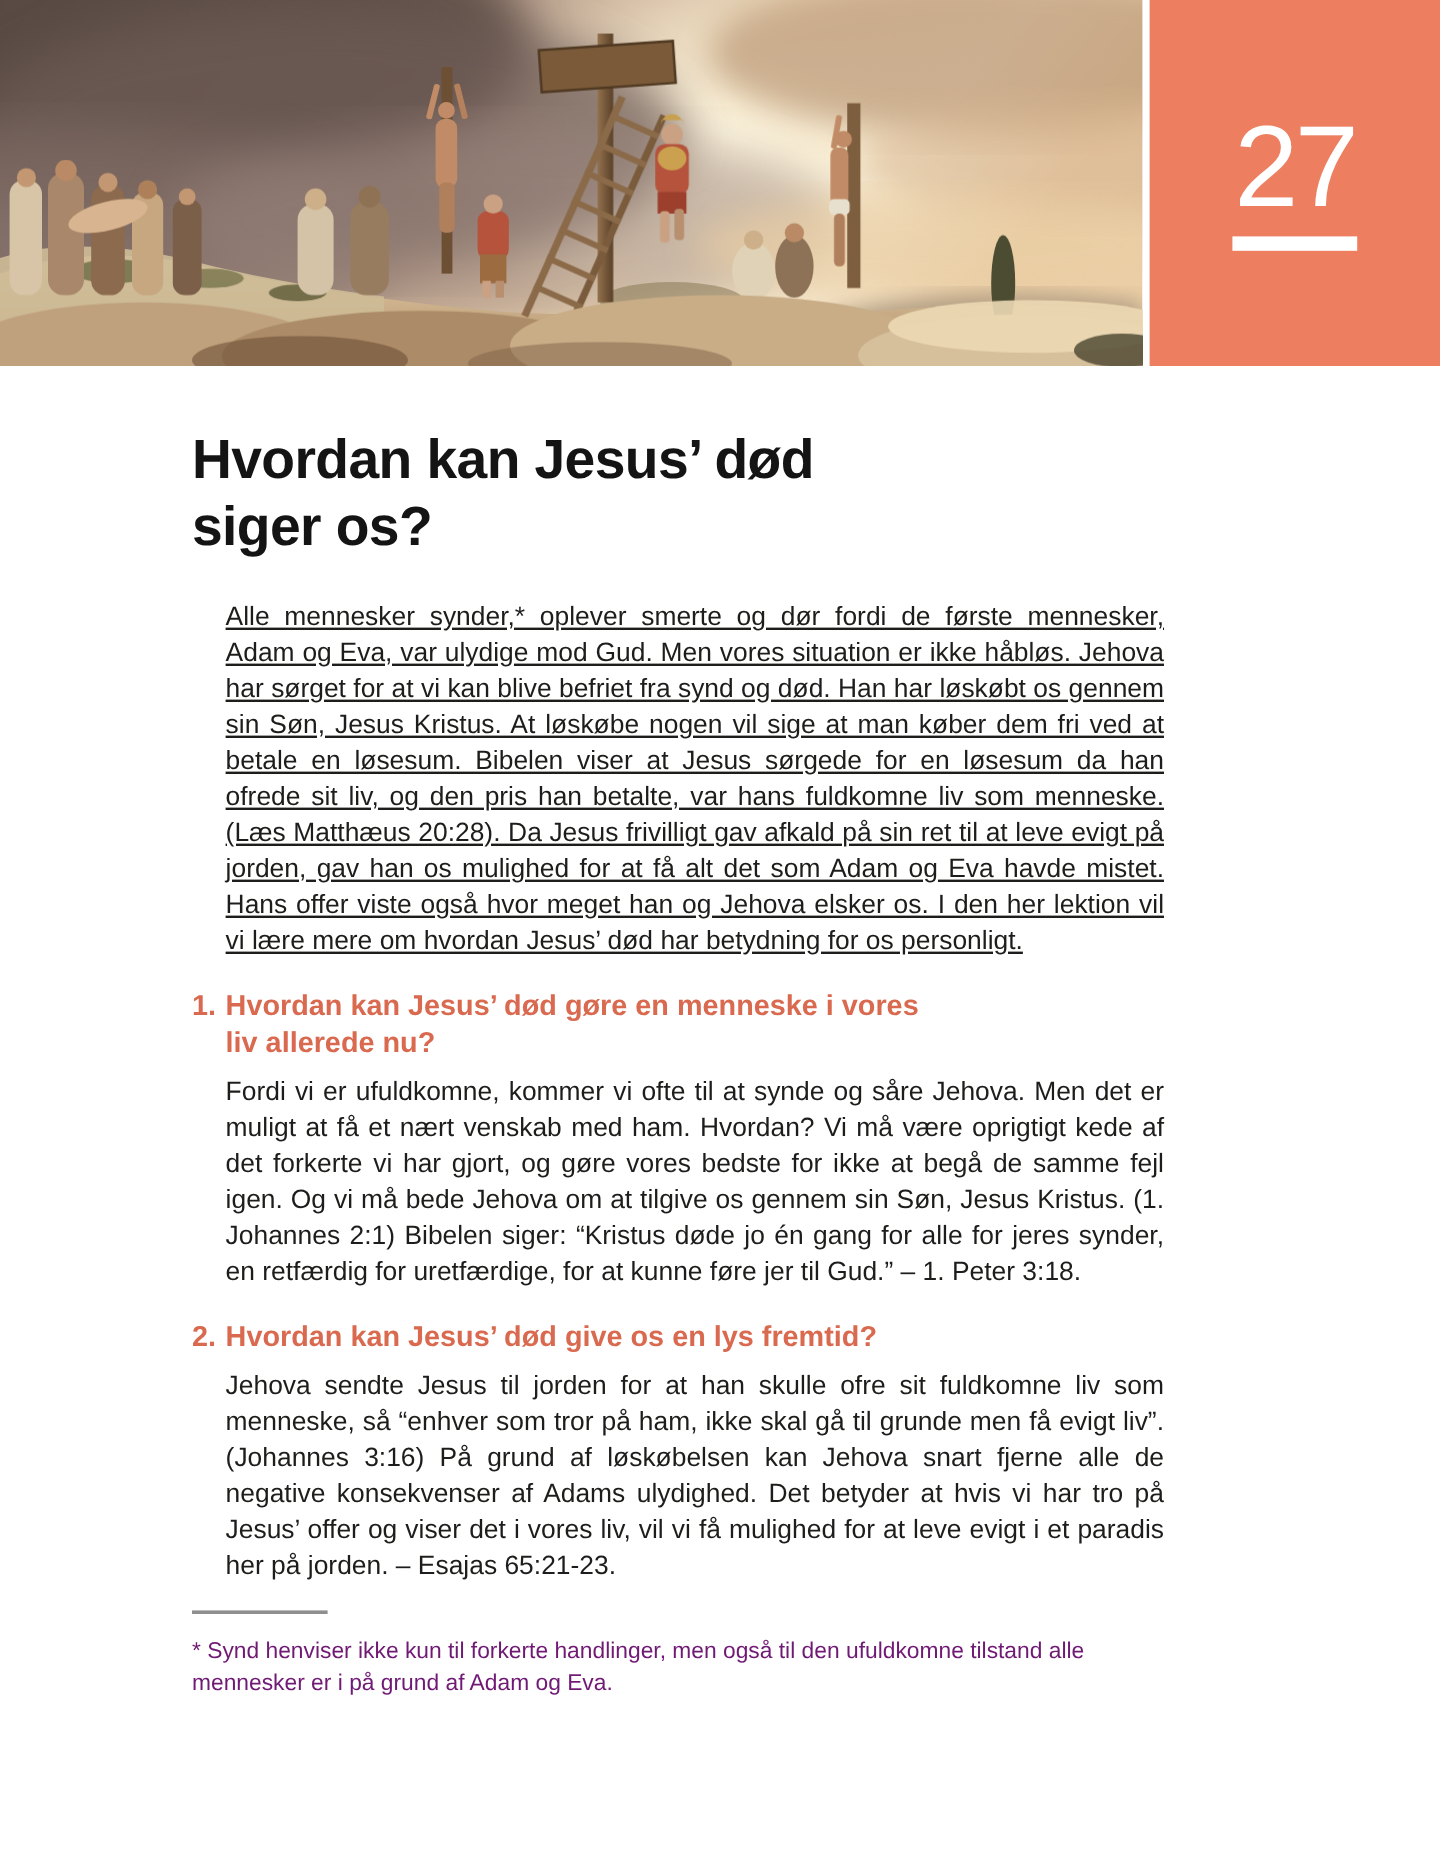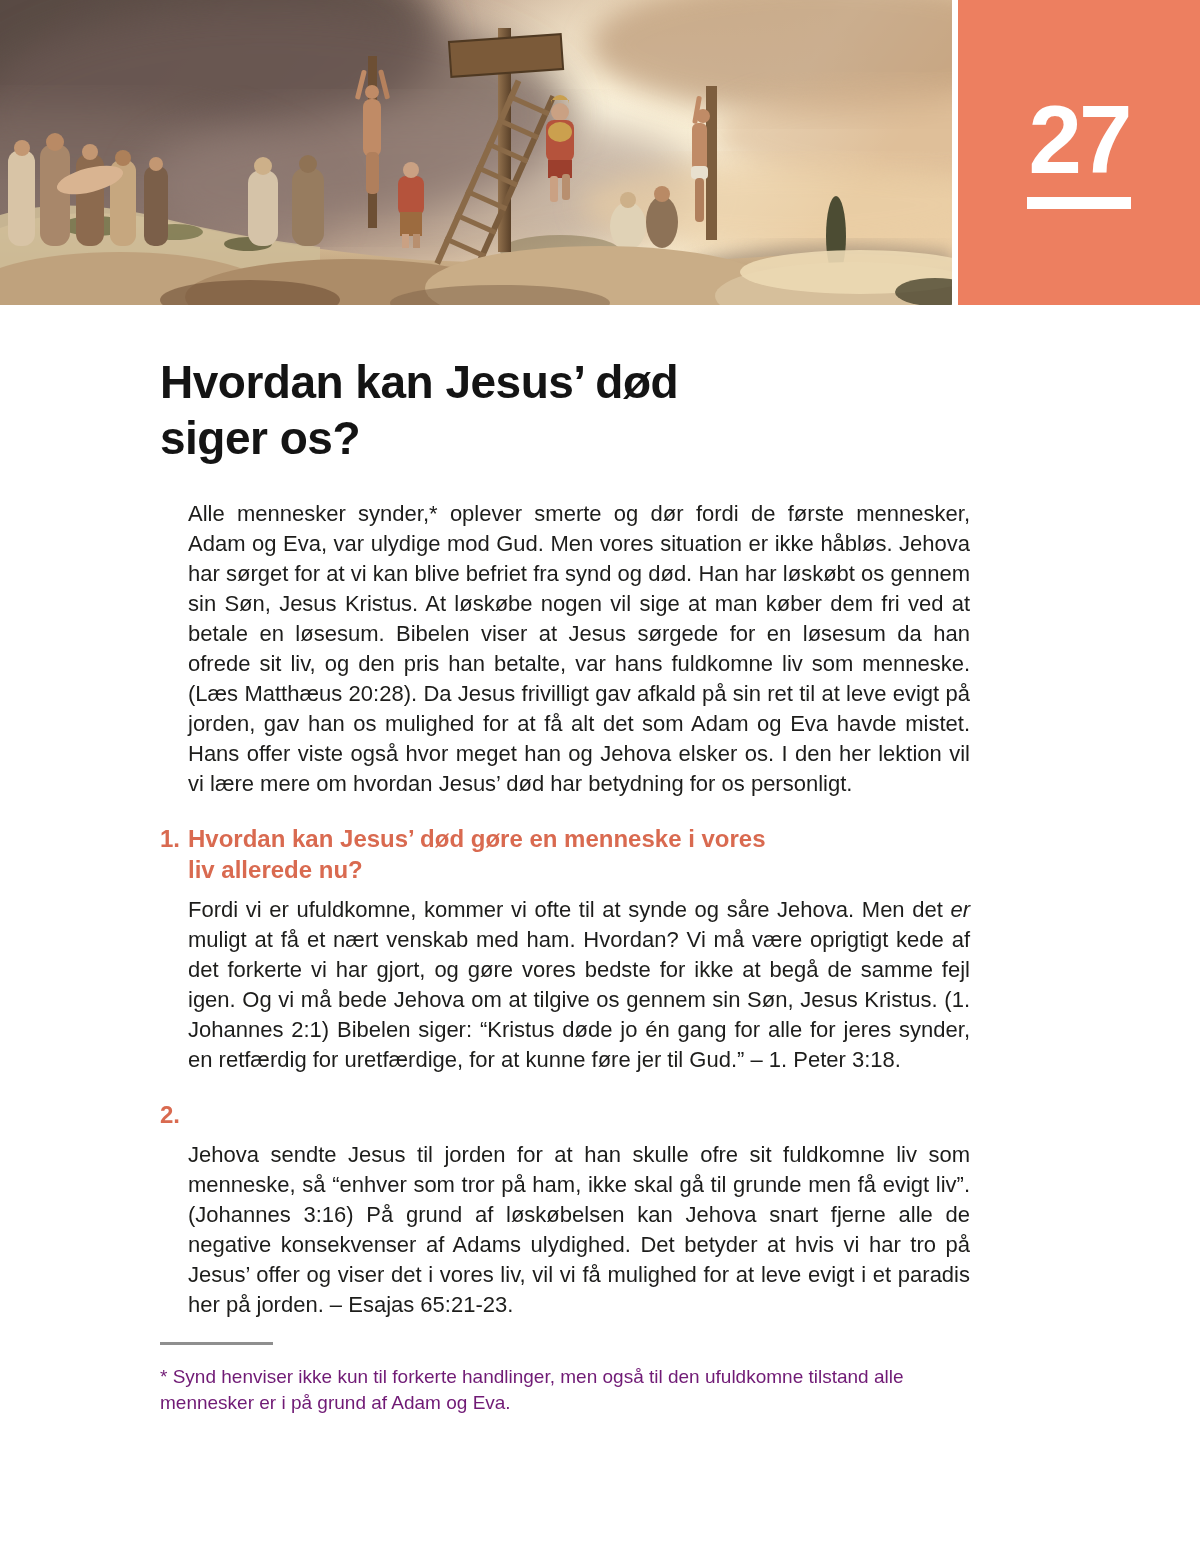--- a/index.html
+++ b/index.html
@@ -8,44 +8,44 @@
     font-family:"Liberation Sans","DejaVu Sans",sans-serif;
     color:#1d1d1b;overflow:hidden;
   }
   
   .hero{display:flex;height:305px;width:1200px;}
   .hero-photo{width:952px;height:305px;position:relative;overflow:hidden;flex:none;}
   .hero-photo svg{display:block;}
   .hero-gap{width:6px;background:#fff;flex:none;}
   .hero-badge{flex:1;background:#ed7f60;display:flex;flex-direction:column;align-items:center;}
   .badge-number{
-    font-size:96px;line-height:96px;font-weight:bold;color:#fff;
+    font-size:96px;line-height:96px;font-weight:normal;color:#fff;
     margin-top:92px;letter-spacing:-3px;text-align:right;
   }
   .badge-bar{width:104px;height:12px;background:#fff;margin-top:9px;}
   
   .content{padding:0 230px 0 160px;}
   .page-title{
     margin-top:49px;font-size:46px;line-height:56px;font-weight:bold;
     color:#141414;letter-spacing:-0.5px;
   }
   .intro,.para{
     margin-left:28px;font-size:22px;line-height:30px;
     text-align:justify;color:#1d1d1b;
   }
-  .intro{margin-top:33px;}
+  .intro{margin-top:33px;text-decoration:underline;}
   .para{margin-top:10px;}
   .section-heading{
     display:flex;margin-top:24px;
     color:#d96a50;font-weight:bold;font-size:24px;line-height:31px;
   }
   .section-number{width:28px;flex:none;}
   .section-heading-text{max-width:600px;}
   .b{font-weight:normal;}
-  .i{font-style:italic;}
+  .i{}
   .footnote-sep{margin:17px 0 11px 0;width:113px;height:3px;background:#8f8f8f;}
   .footnote{font-size:19px;line-height:26px;color:#701a75;max-width:790px;}
 </style>
 </head>
 <body>
 
 <div class="hero">
   <div class="hero-photo">
     <svg width="952" height="305" viewBox="0 0 952 305">
       <defs>
@@ -216,19 +216,20 @@
   <p class="intro"><span>Alle mennesker synder,* oplever smerte og dør fordi de første mennesker, Adam og Eva, var ulydige mod Gud. Men vores situation er ikke håbløs. Jehova har sørget for at vi kan blive befriet fra synd og død. Han har løskøbt os gennem sin Søn, Jesus Kristus. At løskøbe nogen vil sige at man køber dem fri ved at betale en løsesum. Bibelen viser at Jesus sørgede for en løsesum da han ofrede sit liv, og den pris han betalte, var hans fuldkomne liv som menneske. (Læs Matthæus 20:28). Da Jesus frivilligt gav afkald på sin ret til at leve evigt på jorden, gav han os mulighed for at få alt det som Adam og Eva havde mistet. Hans offer viste også hvor meget han og Jehova elsker os. I den her lektion vil vi lære mere om hvordan Jesus’ død har betydning for os personligt.</span></p>
 
   <div class="section-heading">
     <span class="section-number">1.</span>
     <span class="section-heading-text">Hvordan kan Jesus’ død gøre en menneske i vores liv allerede nu?</span>
   </div>
   <p class="para"><span>Fordi vi er ufuldkomne, kommer vi ofte til at synde og såre Jehova. Men det </span><span class="i">er</span><span> muligt at få et nært venskab med ham. Hvordan? Vi må være oprigtigt kede af det forkerte vi har gjort, og gøre vores bedste for ikke at begå de samme fejl igen. Og vi må bede Jehova om at tilgive os gennem sin Søn, Jesus Kristus. (1. Johannes 2:1) Bibelen siger: </span><span class="b">“Kristus døde jo én gang for alle for jeres synder, en retfærdig for uretfærdige, for at kunne føre jer til Gud.”</span><span> – 1. Peter 3:18.</span></p>
 
   <div class="section-heading">
     <span class="section-number">2.</span>
+    <span class="section-heading-text">Hvordan kan Jesus’ død give os en lys fremtid?</span>
   </div>
   <p class="para"><span>Jehova sendte Jesus til jorden for at han skulle ofre sit fuldkomne liv som menneske, så </span><span class="b">“enhver som tror på ham, ikke skal gå til grunde men få evigt liv”.</span><span> (Johannes 3:16) På grund af løskøbelsen kan Jehova snart fjerne alle de negative konsekvenser af Adams ulydighed. Det betyder at hvis vi har tro på Jesus’ offer og viser det i vores liv, vil vi få mulighed for at leve evigt i et paradis her på jorden. – Esajas 65:21-23.</span></p>
 
   <div class="footnote-sep"></div>
   <p class="footnote">* Synd henviser ikke kun til forkerte handlinger, men også til den ufuldkomne tilstand alle mennesker er i på grund af Adam og Eva.</p>
 
 </div>
 
 </body></html>

